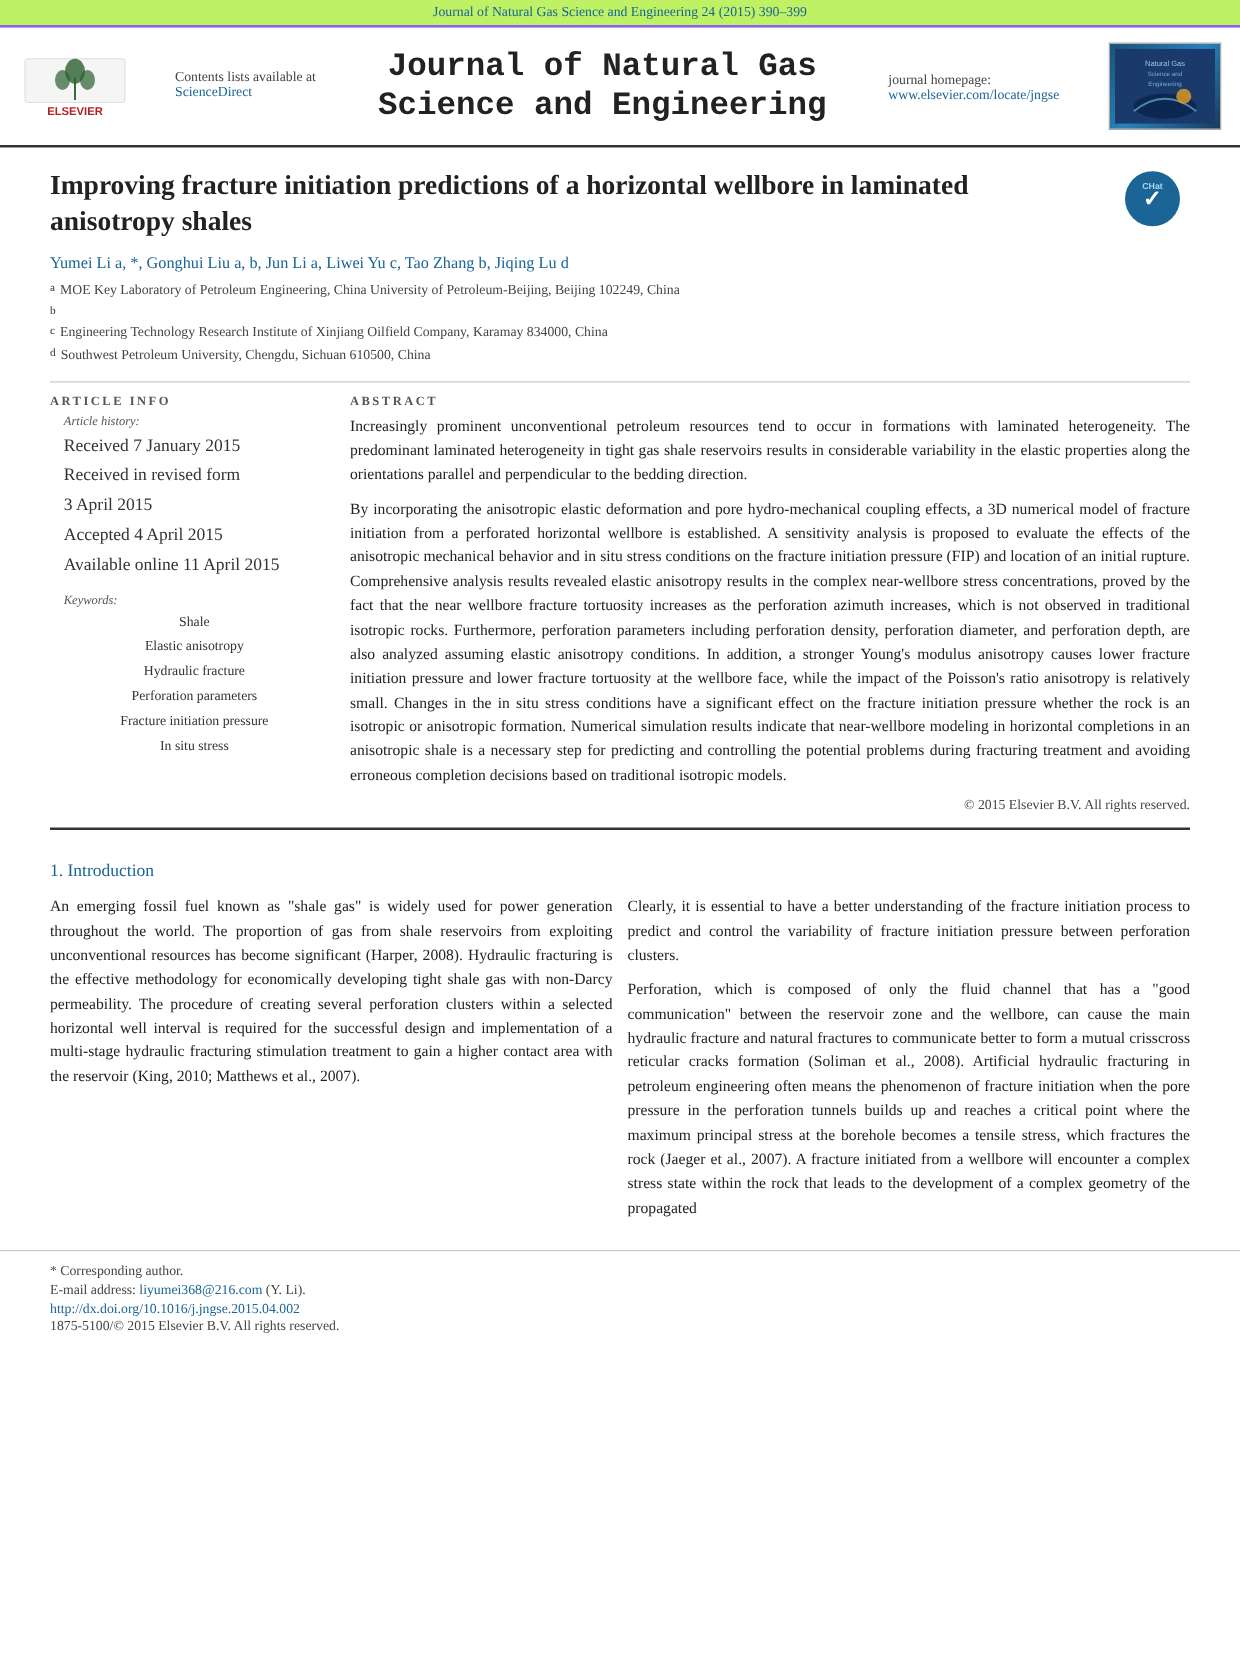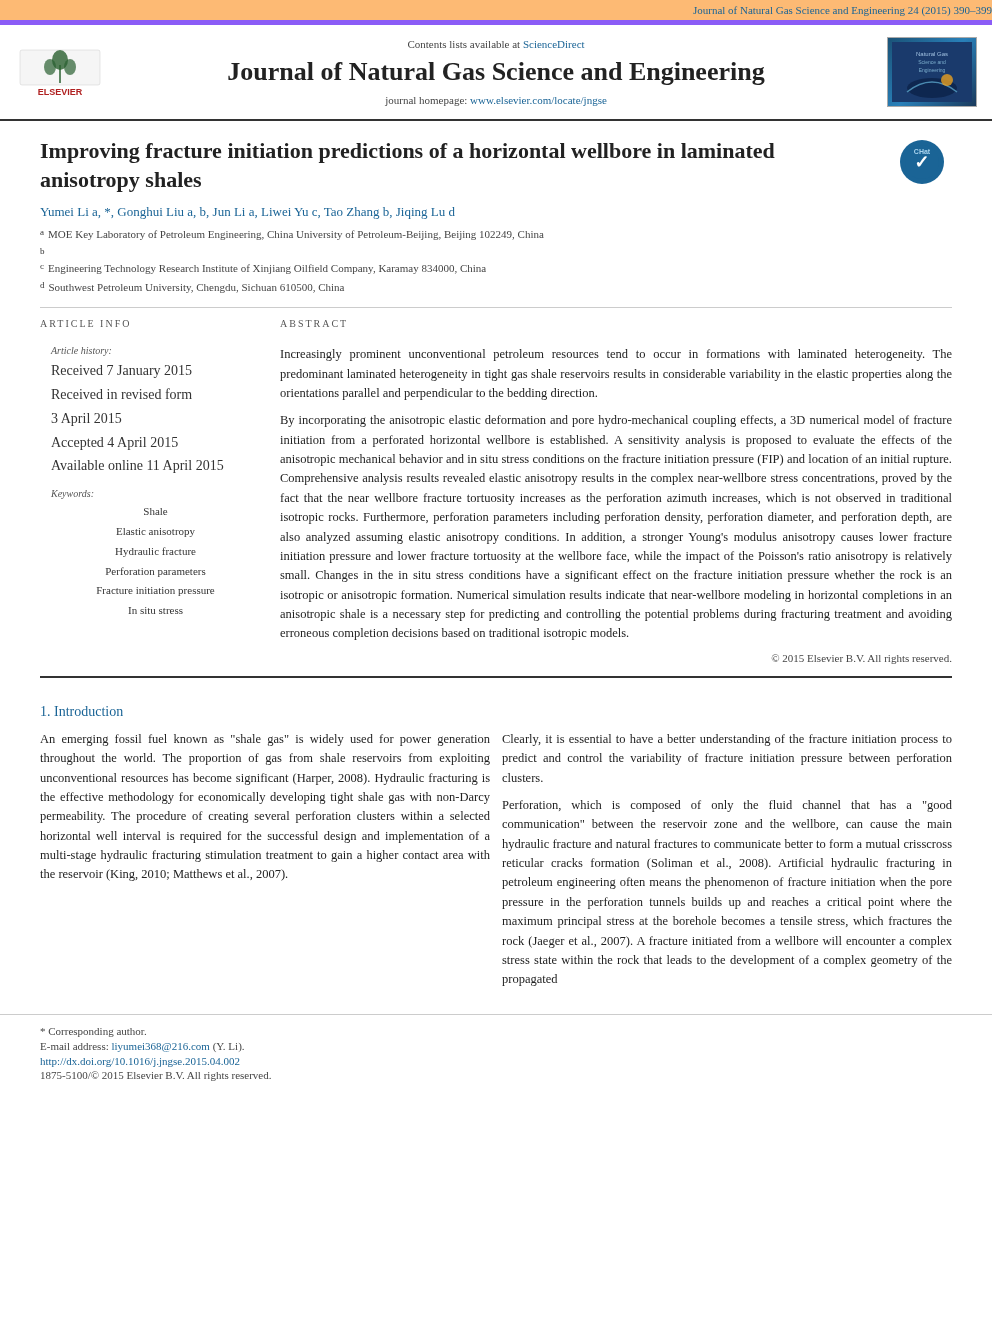--- a/index.html
+++ b/index.html
@@ -7,26 +7,26 @@
       width: 992px;
       min-height: 1323px;
       background: #fff;
       font-family: 'Times New Roman', Times, serif;
       font-size: 13px;
       color: #222;
     }
 
     
     .top-bar {
-      background: #fdba74;
-      text-align: right;
+      background: #bef264;
+      text-align: center;
       padding: 4px 0;
       font-size: 11px;
       color: #1a6496;
-      border-bottom: 5px solid #8b5cf6;
+      border-bottom: 2px solid #8b5cf6;
     }
 
     
     .journal-header {
       display: flex;
       align-items: stretch;
       border-bottom: 2px solid #333;
       padding: 8px 0;
     }
 
@@ -35,21 +35,21 @@
       display: flex;
       flex-direction: column;
       align-items: center;
       justify-content: center;
       padding: 4px;
     }
 
     .header-center {
       flex: 1;
       display: flex;
-      flex-direction: column;
+      flex-direction: row;
       align-items: center;
       justify-content: center;
       padding: 4px 20px;
     }
 
     .science-direct-link {
       font-size: 11px;
       color: #444;
       margin-bottom: 2px;
     }
@@ -59,20 +59,21 @@
       text-decoration: none;
     }
 
     .journal-title-main {
       font-size: 26px;
       font-weight: bold;
       color: #222;
       text-align: center;
       line-height: 1.2;
       margin: 4px 0;
+      font-family: Liberation Mono, monospace;
     }
 
     .journal-homepage {
       font-size: 11px;
       color: #444;
       margin-top: 2px;
     }
 
     .journal-homepage a {
       color: #1a6496;
@@ -189,22 +190,22 @@
 
     .abstract-col {
       flex: 1;
     }
 
     .section-label {
       font-size: 10px;
       letter-spacing: 2px;
       color: #555;
       text-transform: uppercase;
-      margin-bottom: 16px;
-      font-weight: normal;
+      margin-bottom: 5px;
+      font-weight: bold;
     }
 
     .info-group {
       margin-bottom: 10px;
       margin-left: 11px;
     }
 
     .info-label {
       font-size: 10px;
       font-style: italic;

